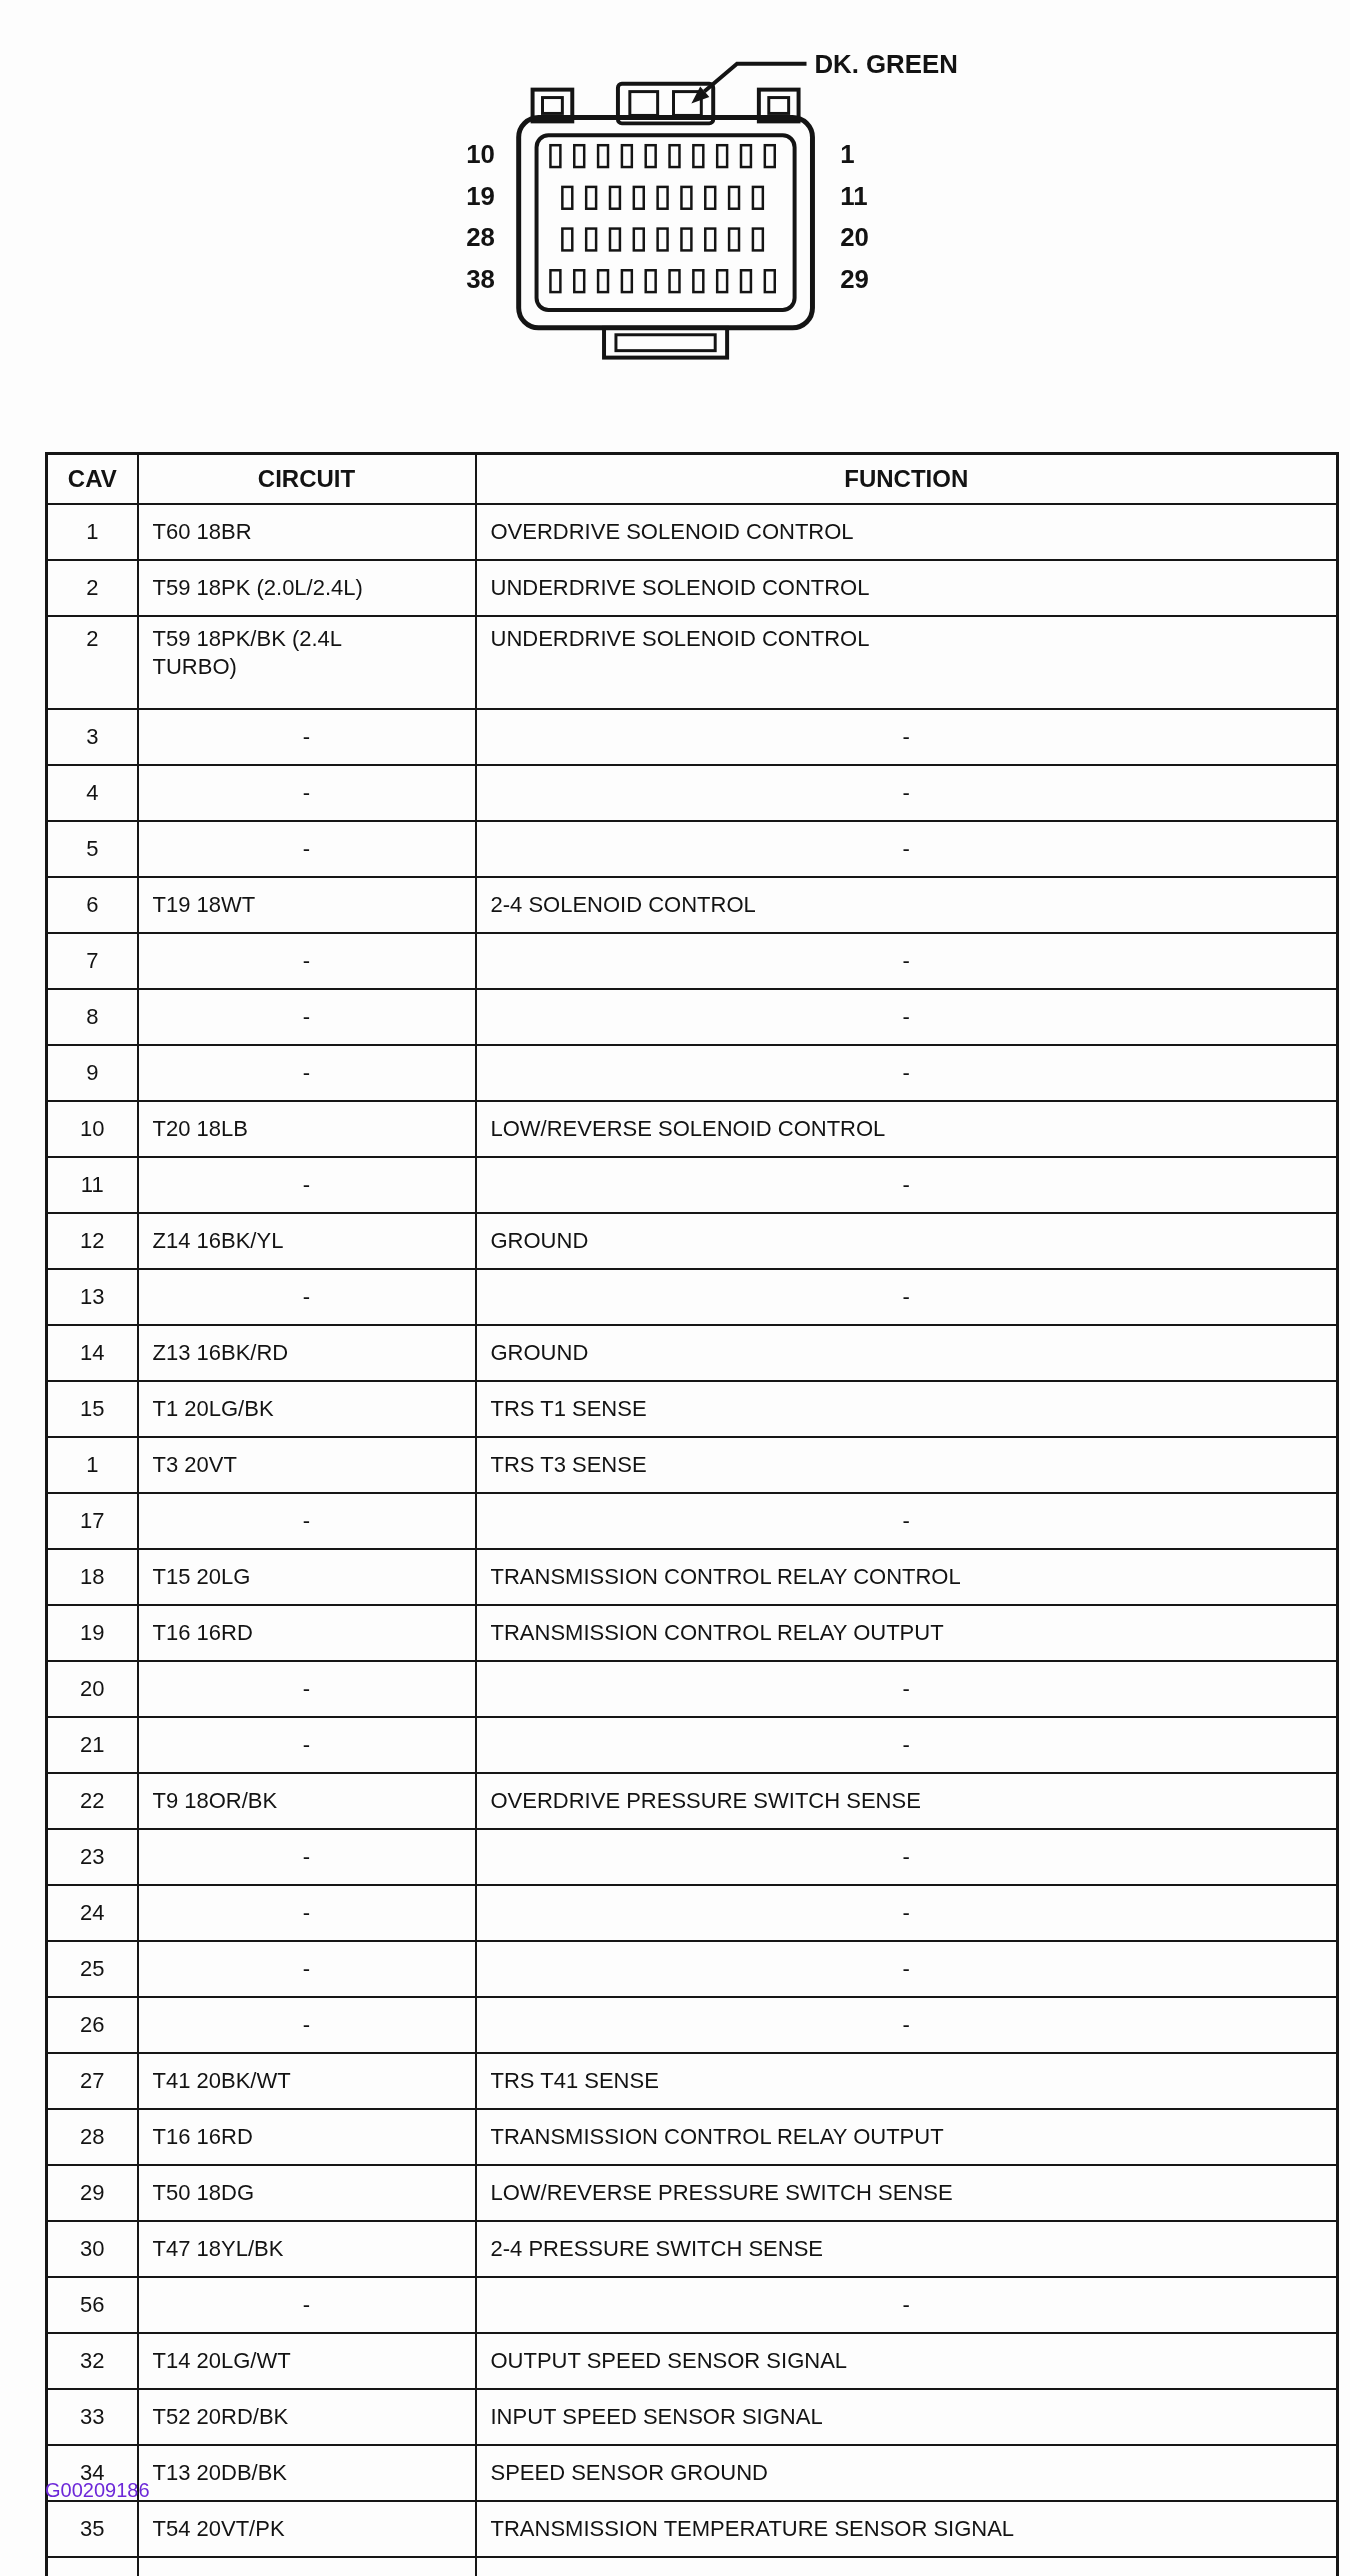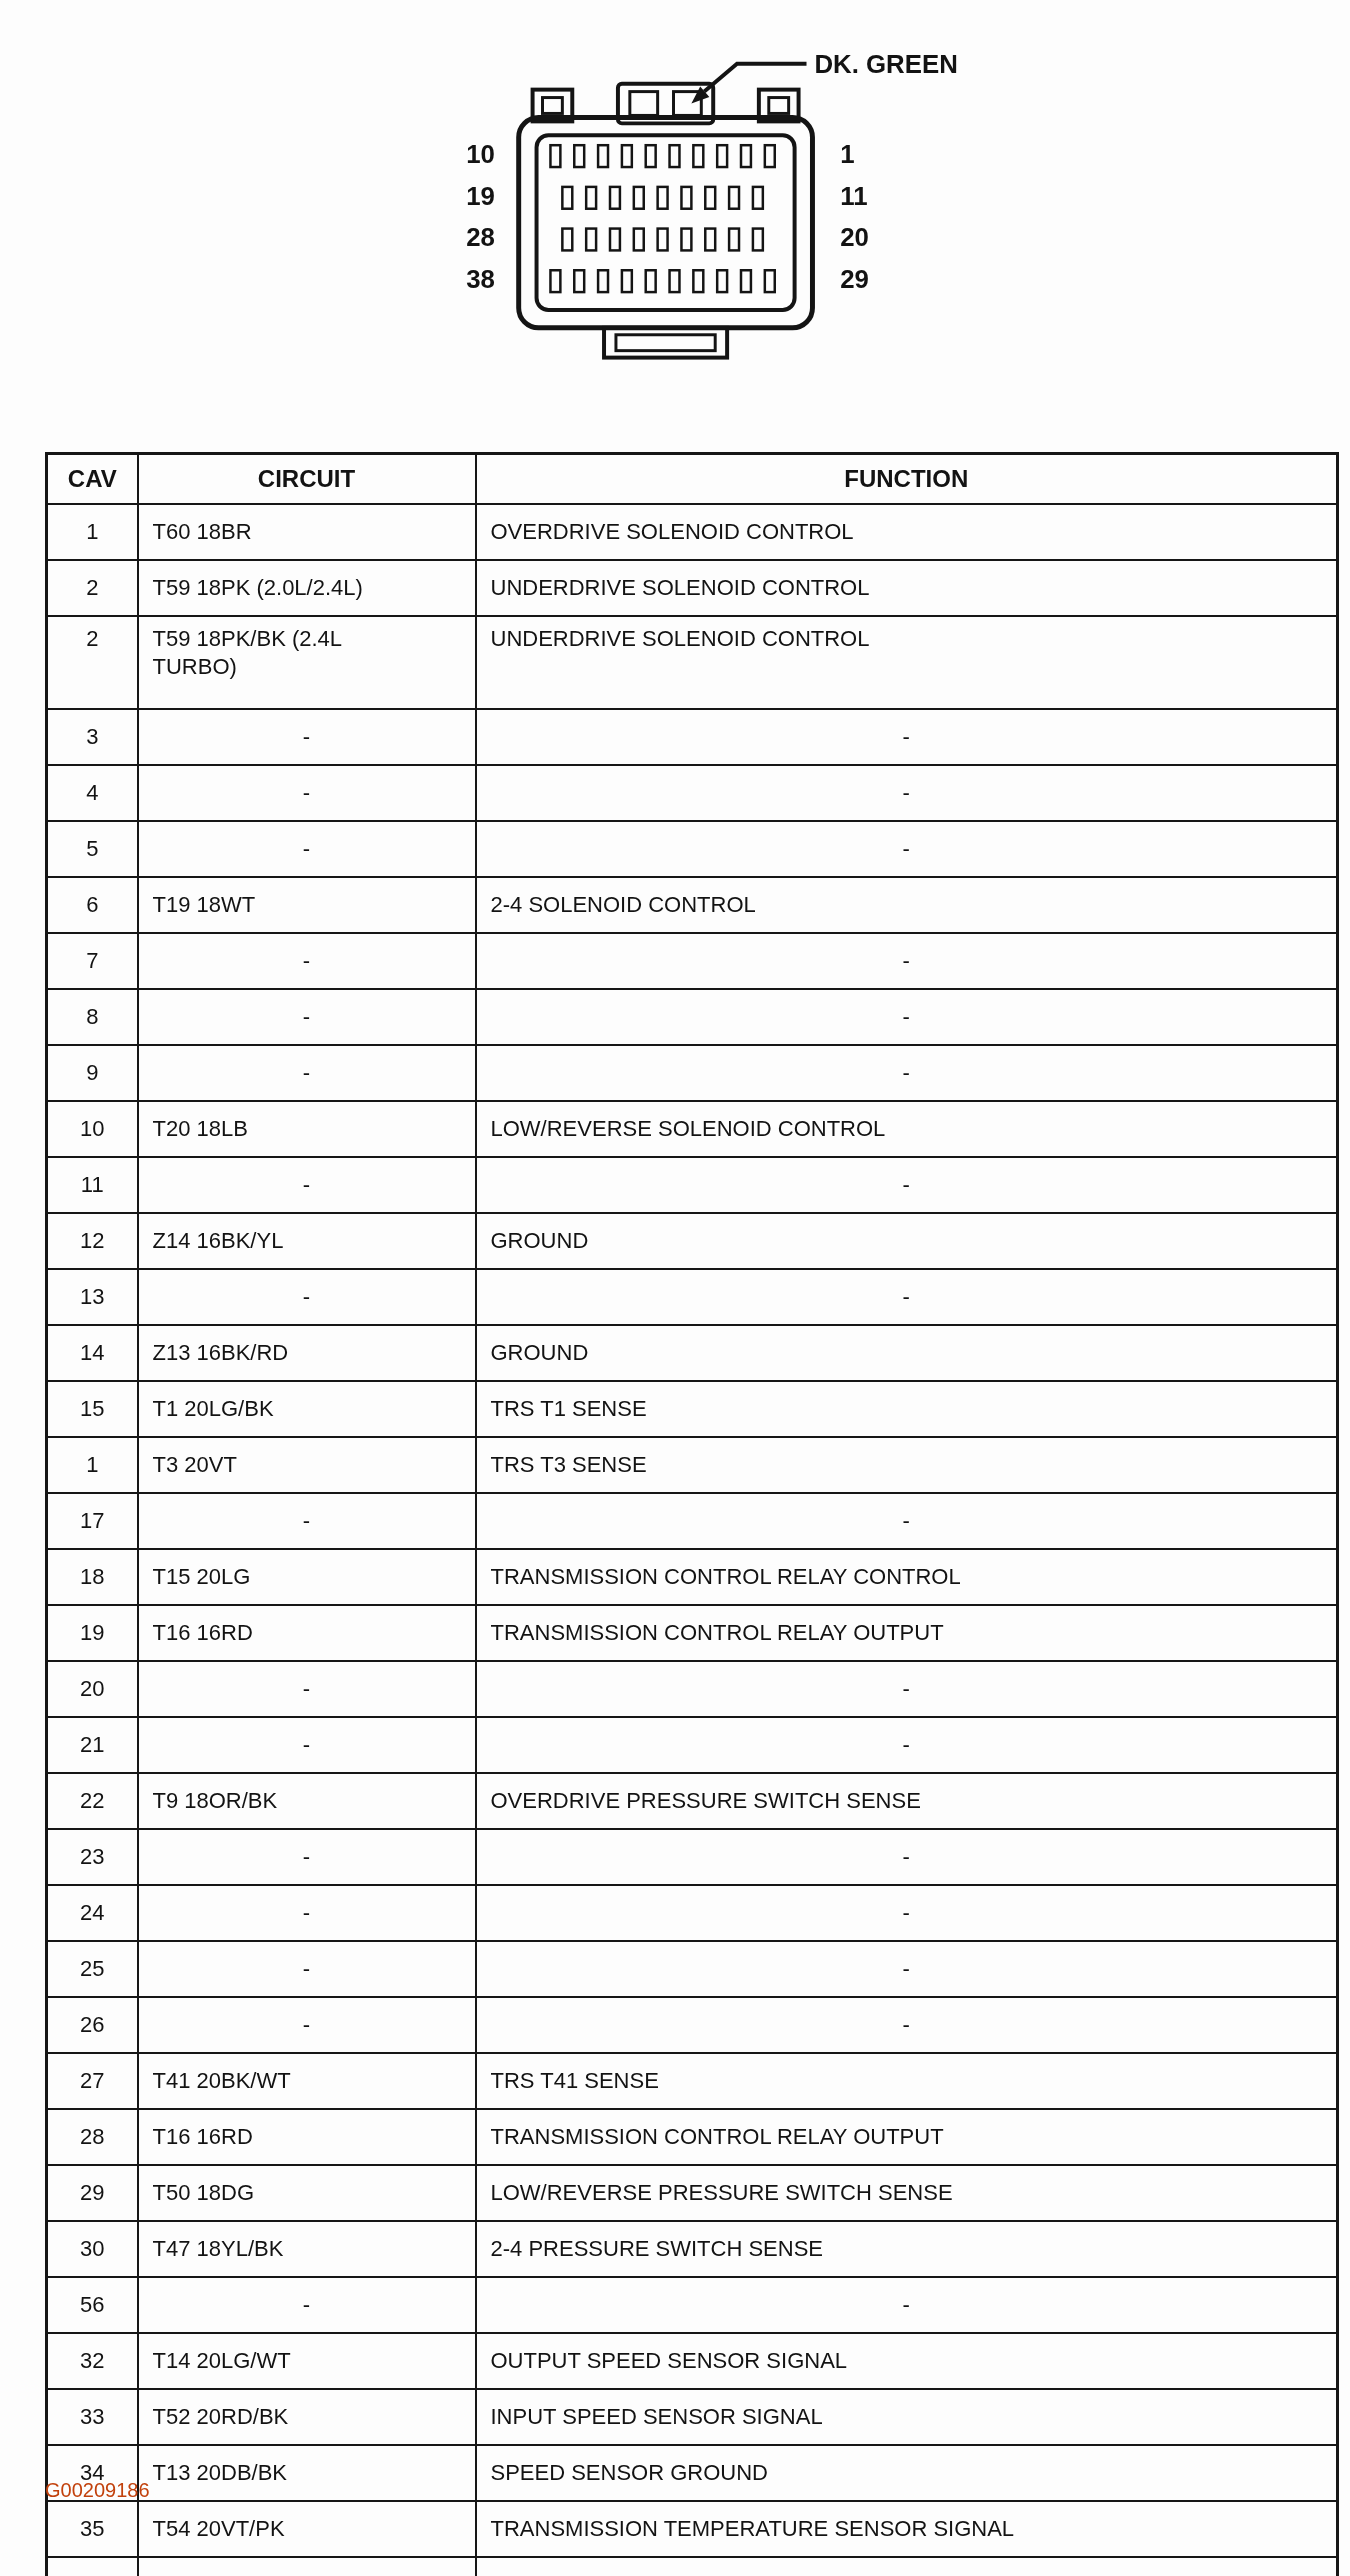--- a/index.html
+++ b/index.html
@@ -67,21 +67,21 @@
   .pinout-table tr.multiline td {
     vertical-align: top;
     padding-top: 8px;
     height: 81px;
   }
   .figure-id {
     position: absolute;
     left: 45px;
     top: 2479px;
     font-size: 20px;
-    color: #c2410c;
+    color: #6d28d9;
   }
 </style>
 </head>
 <body>
 
 <div class="page">
 
   <div class="diagram-wrap">
     <svg width="675" height="397" viewBox="0 0 680 400">
 

